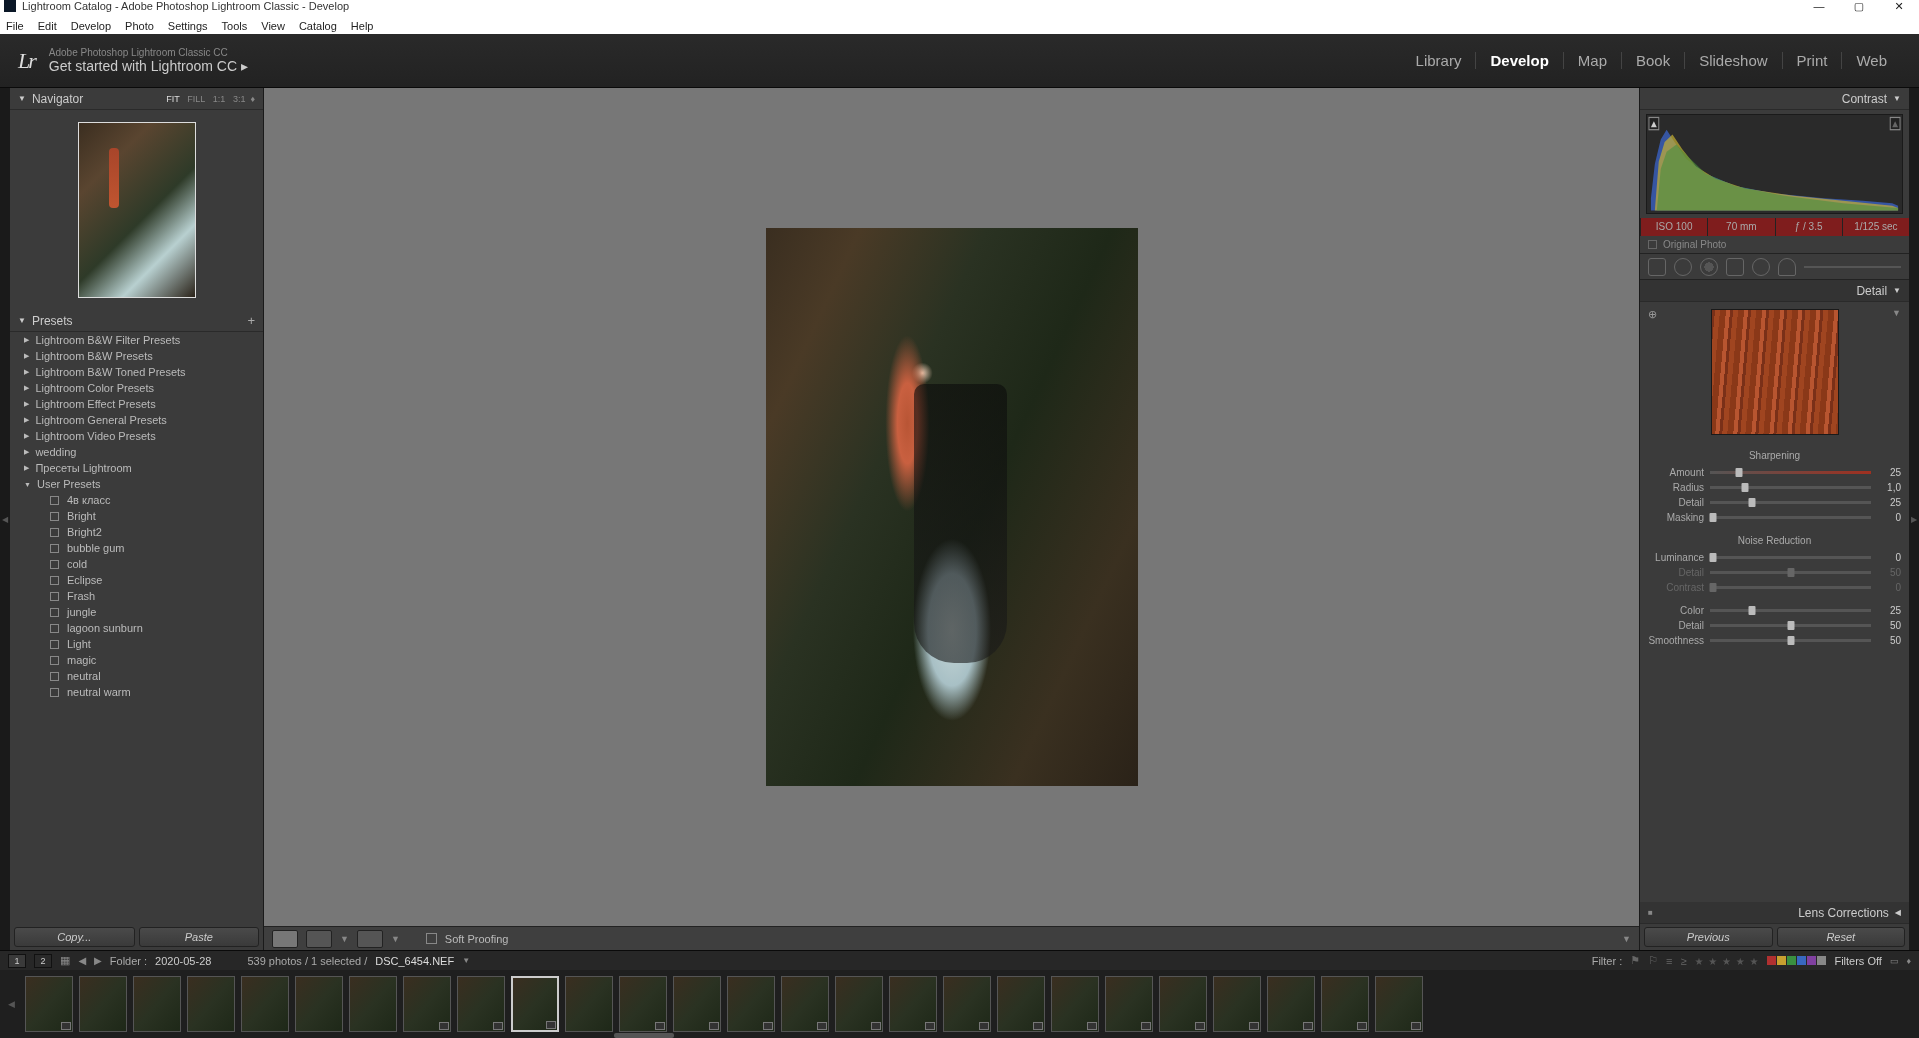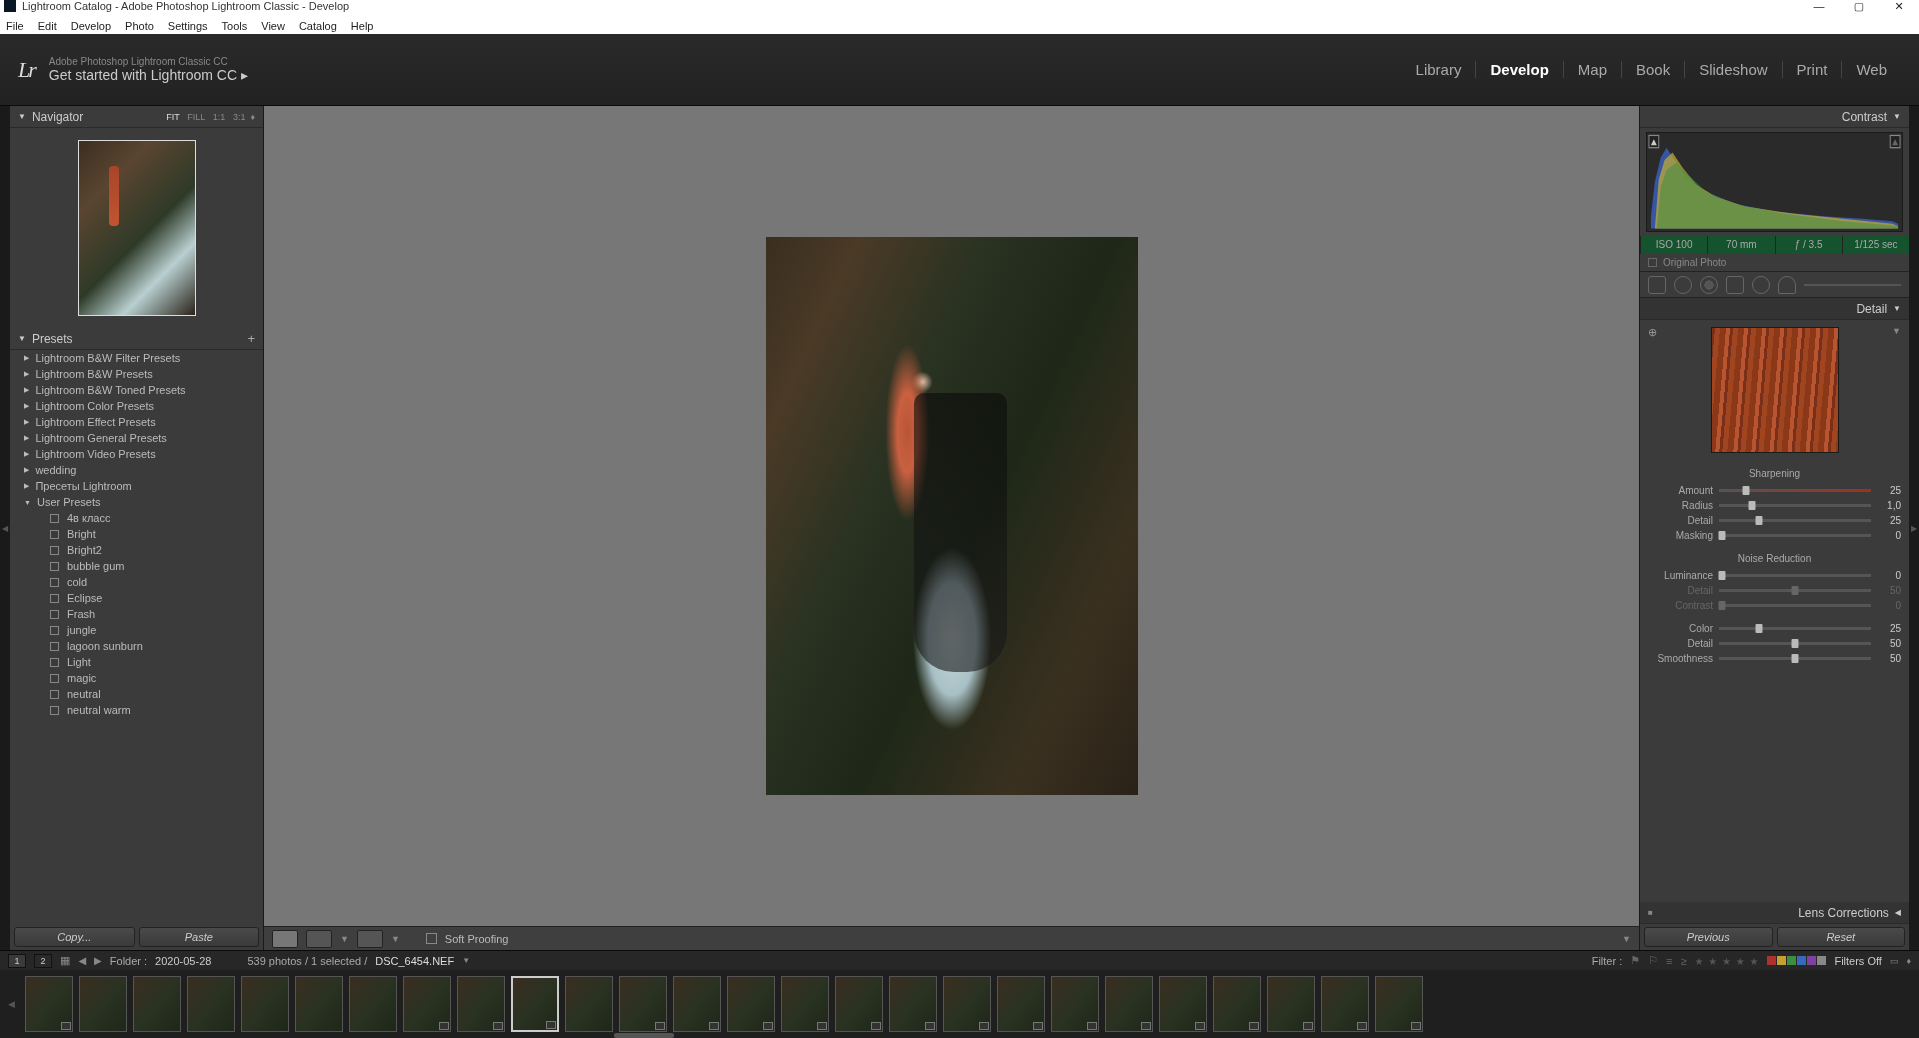--- a/index.html
+++ b/index.html
@@ -12,21 +12,21 @@
 .titlebar .winbtn { width: 40px; text-align: center; font-size: 11px; color: #222; }
 
 
 .menubar { height: 16px; background: #fff; display: flex; align-items: center; font-size: 11px; color: #222; padding-left: 6px; gap: 14px; }
 .menubar span { cursor: default; }
 
 
 .app { position: relative; width: 100%; height: calc(100% - 34px); background: #1a1a1a; color: #bbb; display: flex; flex-direction: column; }
 
 
-.identity { height: 72px; background: linear-gradient(#2a2a2a,#222); display: flex; align-items: center; padding: 0 18px; border-bottom: 1px solid #0a0a0a; }
+.identity { height: 54px; background: linear-gradient(#2a2a2a,#222); display: flex; align-items: center; padding: 0 18px; border-bottom: 1px solid #0a0a0a; }
 .identity .lr { font-family: Georgia, serif; font-size: 22px; font-style: italic; color: #ddd; margin-right: 14px; letter-spacing: -2px; }
 .identity .idtext .l1 { font-size: 10px; color: #888; }
 .identity .idtext .l2 { font-size: 14px; color: #ccc; }
 .identity .spacer { flex: 1; }
 .modules { display: flex; align-items: center; gap: 0; font-size: 15px; }
 .modules .mod { padding: 0 14px; color: #aaa; border-left: 1px solid #444; }
 .modules .mod:first-child { border-left: 0; }
 .modules .mod.active { color: #fff; font-weight: 600; }
 
 
@@ -78,37 +78,37 @@
 .ctoolbar { height: 24px; background: #3f3f3f; border-top: 1px solid #222; display: flex; align-items: center; padding: 0 8px; gap: 8px; font-size: 11px; color: #bbb; }
 .ctoolbar .tbtn { width: 26px; height: 18px; background: #555; border: 1px solid #222; border-radius: 2px; }
 .ctoolbar .tbtn.active { background: #777; }
 .ctoolbar .chk { width: 11px; height: 11px; border: 1px solid #888; }
 .ctoolbar .spacer { flex: 1; }
 .ctoolbar .drop { font-size: 9px; color: #888; }
 
 
 .histo { height: 100px; margin: 4px 6px; background: #2a2a2a; border: 1px solid #1a1a1a; position: relative; overflow: hidden; }
 .histo svg { width:100%; height:100%; }
-.exif { height: 18px; background: #14532d; display: flex; font-size: 10px; color: #aaa; }
+.exif { height: 18px; background: #7f1d1d; display: flex; font-size: 10px; color: #aaa; }
 .exif div { flex: 1; text-align: center; line-height: 18px; border-left: 1px solid #222; }
 .origcheck { height: 18px; padding-left: 8px; font-size: 10px; color: #888; display:flex; align-items:center; gap:6px; border-bottom:1px solid #222;}
 .origcheck .box { width:9px; height:9px; border:1px solid #666;}
 .toolstrip { height: 26px; display: flex; align-items: center; gap: 8px; padding: 0 8px; border-bottom:1px solid #222; }
 .toolstrip .ticon { width: 18px; height: 18px; border: 1px solid #666; border-radius: 3px; }
 .toolstrip .ticon.round { border-radius: 50%; }
 .toolstrip .slider { flex: 1; height: 2px; background: #555; }
 
 .detailpreview { height: 140px; display:flex; align-items:center; justify-content:center; background:#3b3b3b; position:relative; }
 .detailpreview .crosshair { position:absolute; left:8px; top:6px; color:#999; font-size:11px;}
 .detailpreview .sw { width: 128px; height: 126px; background: repeating-linear-gradient(95deg, #7a3018 0 3px, #a04520 3px 8px, #8a3818 8px 14px, #b85530 14px 18px); border:1px solid #1a1a1a; }
 
 .slidergroup { padding: 4px 8px 2px; }
 .slidergroup .gtitle { text-align: center; font-size: 10px; color: #aaa; margin: 4px 0; }
 .srow { display: flex; align-items: center; height: 15px; font-size: 10px; }
-.srow .lbl { width: 62px; text-align: right; color: #aaa; padding-right: 6px; margin-left: 9px; }
+.srow .lbl { width: 62px; text-align: right; color: #aaa; padding-right: 6px; }
 .srow.dis .lbl, .srow.dis .val { color: #666; }
 .srow .track { flex: 1; height: 3px; background: #555; position: relative; }
 .srow .track.red { background: linear-gradient(90deg,#555 0%,#a03020 100%);}
 .srow .knob { position: absolute; top: -3px; width: 7px; height: 9px; background: #bbb; border-radius: 1px; transform: translateX(-50%); }
 .srow.dis .knob { background: #666; }
 .srow .val { width: 30px; text-align: right; color: #ccc; padding-left: 6px; }
 
 
 .stbar { height: 20px; background: #272727; border-top: 1px solid #0a0a0a; display: flex; align-items: center; padding: 0 8px; font-size: 11px; color: #aaa; gap: 8px; }
 .stbar .spacer { flex: 1; }

